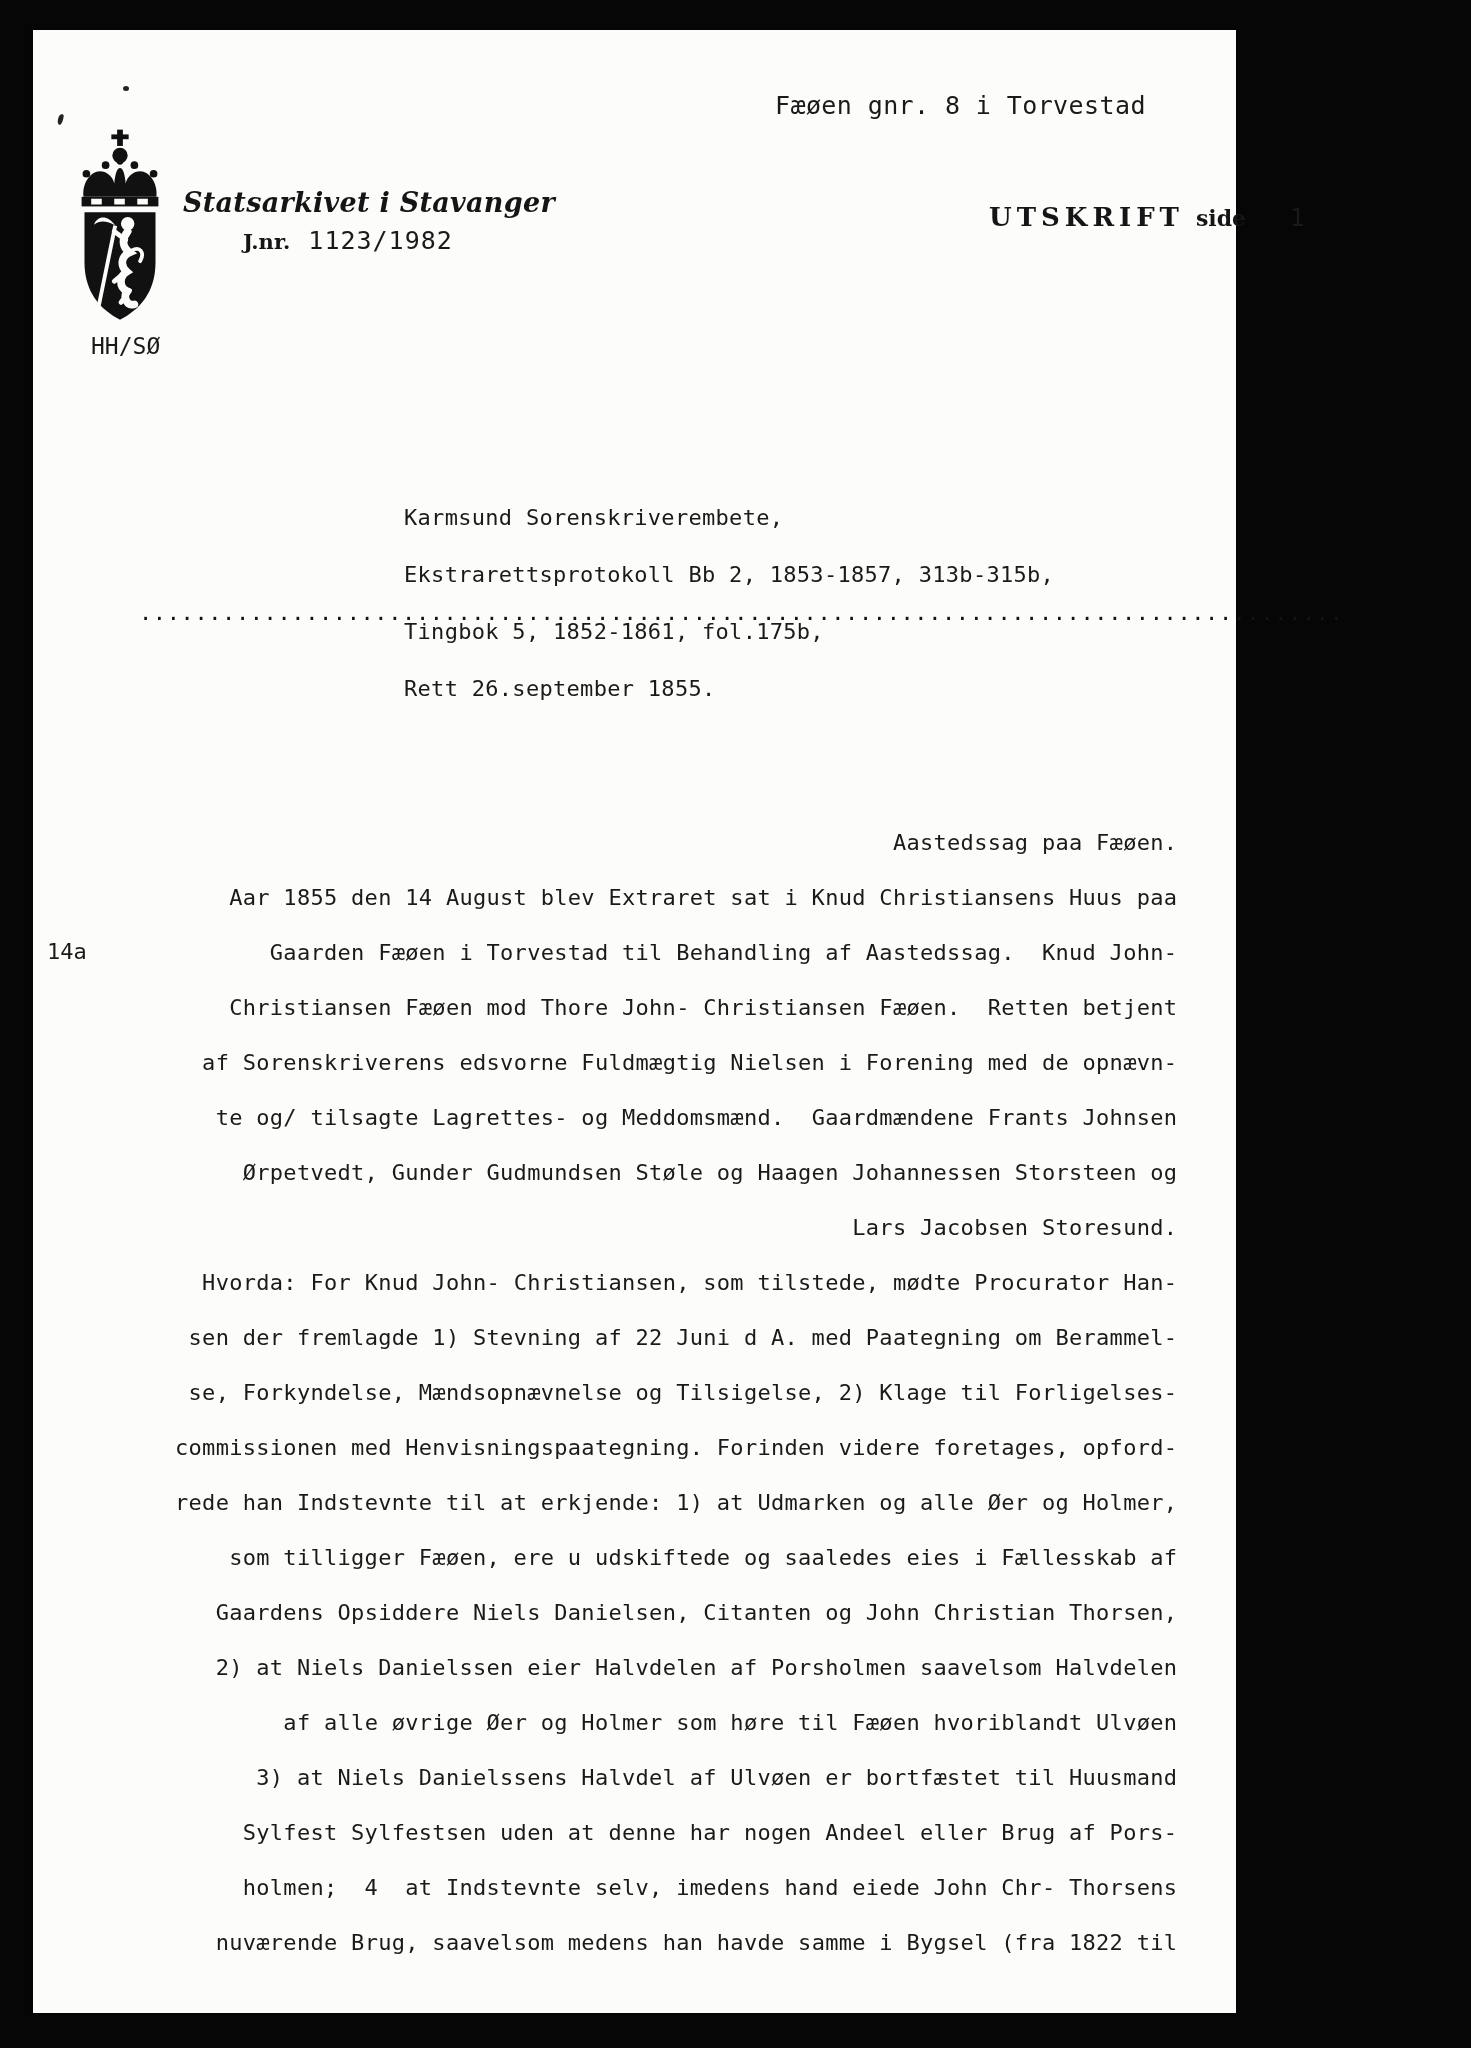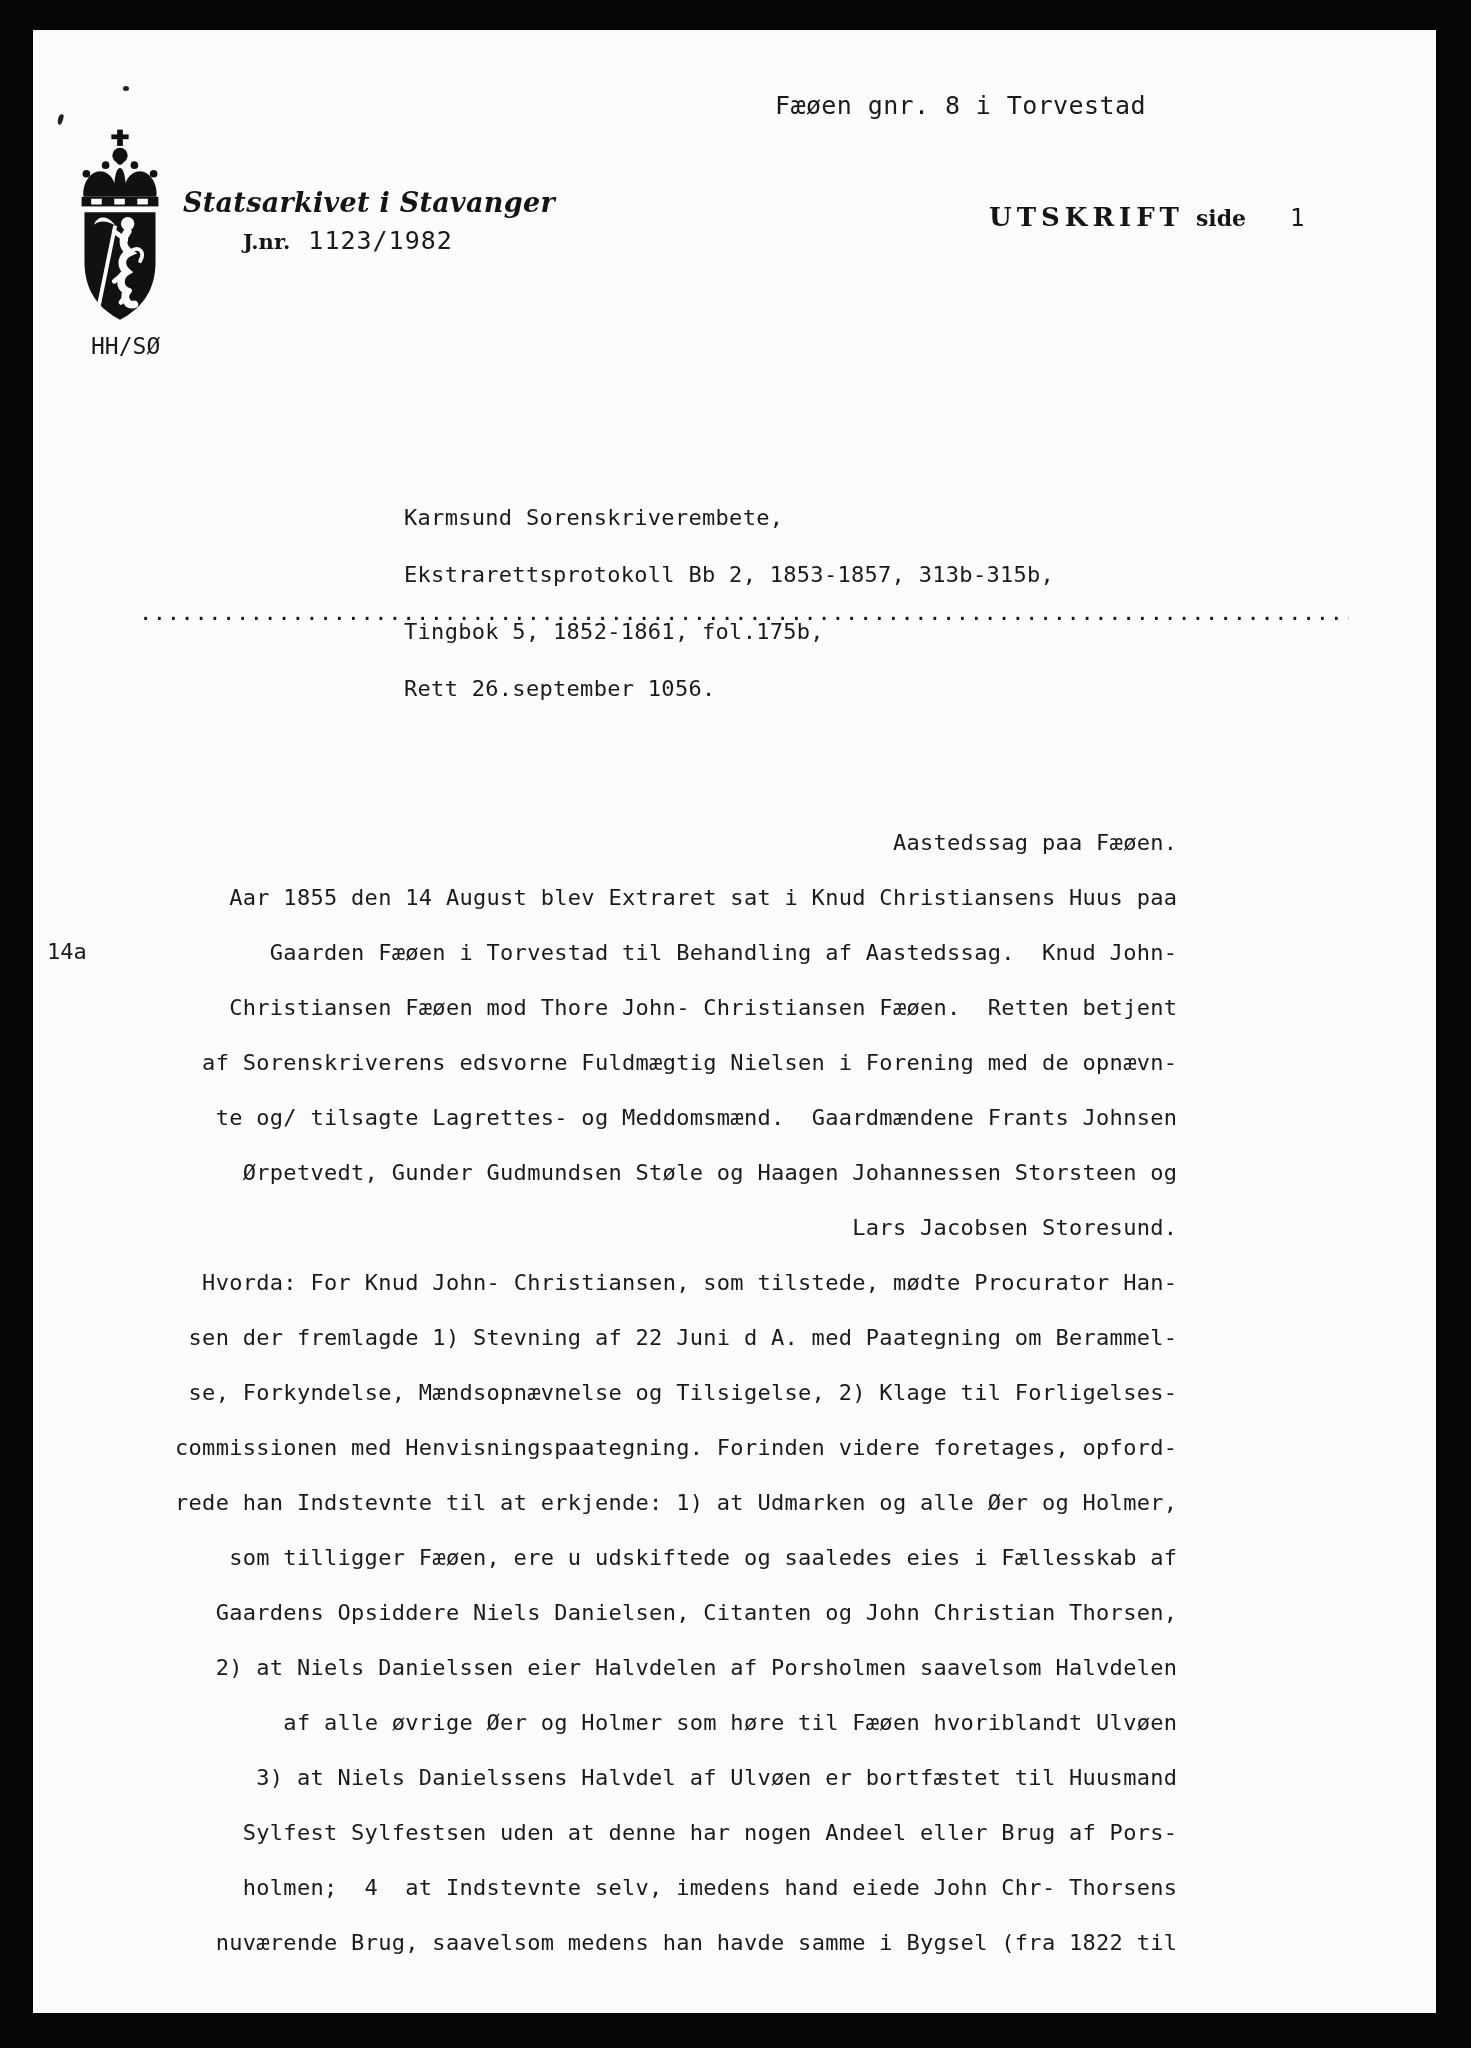--- a/index.html
+++ b/index.html
@@ -6,21 +6,21 @@
   body {
     width: 1471px; height: 2048px;
     background: #060606;
     position: relative;
     overflow: hidden;
     font-family: "DejaVu Sans Mono", "Liberation Mono", monospace;
   }
   .page {
     position: absolute;
     left: 33px; top: 30px;
-    width: 1403px; height: 1983px;
+    width: 1203px; height: 1983px;
     background: #fcfcfa;
     box-shadow: 0 0 2px rgba(0,0,0,0.6);
   }
   .mono { font-family: "DejaVu Sans Mono", "Liberation Mono", monospace; color: #1a1a1a; }
   .serif { font-family: "DejaVu Serif", "Liberation Serif", serif; color: #151515; }
 
   .doc-title {
     position: absolute; left: 742px; top: 62px;
     font-size: 25px; line-height: 28px; white-space: pre; letter-spacing: 0.4px;
   }
@@ -108,21 +108,21 @@
   </div>
 
   <div class="utskrift-row">
     <span class="utskrift-label serif">UTSKRIFT</span><span class="side-label serif">side</span><span class="page-number mono">1</span>
   </div>
 
   <div class="initials mono">HH/SØ</div>
 
   <div class="source-block mono">
     
-  <div class="source-line">Karmsund Sorenskriverembete,</div><div class="source-line">Ekstrarettsprotokoll Bb 2, 1853-1857, 313b-315b,</div><div class="source-line">Tingbok 5, 1852-1861, fol.175b,</div><div class="source-line">Rett 26.september 1056.</div></div>
+  <div class="source-line">Karmsund Sorenskriverembete,</div><div class="source-line">Ekstrarettsprotokoll Bb 2, 1853-1857, 313b-315b,</div><div class="source-line">Tingbok 5, 1852-1861, fol.175b,</div><div class="source-line">Rett 26.september 1855.</div></div>
 
   <div class="dotted-separator mono">..........................................................................................</div>
 
   <div class="margin-note mono">14a</div>
 
   <div class="body-block mono">
     
   <div class="body-line">Aastedssag paa Fæøen.</div><div class="body-line">Aar 1855 den 14 August blev Extraret sat i Knud Christiansens Huus paa</div><div class="body-line">Gaarden Fæøen i Torvestad til Behandling af Aastedssag.  Knud John-</div><div class="body-line">Christiansen Fæøen mod Thore John- Christiansen Fæøen.  Retten betjent</div><div class="body-line">af Sorenskriverens edsvorne Fuldmægtig Nielsen i Forening med de opnævn-</div><div class="body-line">te og/ tilsagte Lagrettes- og Meddomsmænd.  Gaardmændene Frants Johnsen</div><div class="body-line">Ørpetvedt, Gunder Gudmundsen Støle og Haagen Johannessen Storsteen og</div><div class="body-line">Lars Jacobsen Storesund.</div><div class="body-line">Hvorda: For Knud John- Christiansen, som tilstede, mødte Procurator Han-</div><div class="body-line">sen der fremlagde 1) Stevning af 22 Juni d A. med Paategning om Berammel-</div><div class="body-line">se, Forkyndelse, Mændsopnævnelse og Tilsigelse, 2) Klage til Forligelses-</div><div class="body-line">commissionen med Henvisningspaategning. Forinden videre foretages, opford-</div><div class="body-line">rede han Indstevnte til at erkjende: 1) at Udmarken og alle Øer og Holmer,</div><div class="body-line">som tilligger Fæøen, ere u udskiftede og saaledes eies i Fællesskab af</div><div class="body-line">Gaardens Opsiddere Niels Danielsen, Citanten og John Christian Thorsen,</div><div class="body-line">2) at Niels Danielssen eier Halvdelen af Porsholmen saavelsom Halvdelen</div><div class="body-line">af alle øvrige Øer og Holmer som høre til Fæøen hvoriblandt Ulvøen</div><div class="body-line">3) at Niels Danielssens Halvdel af Ulvøen er bortfæstet til Huusmand</div><div class="body-line">Sylfest Sylfestsen uden at denne har nogen Andeel eller Brug af Pors-</div><div class="body-line">holmen;  4  at Indstevnte selv, imedens hand eiede John Chr- Thorsens</div><div class="body-line">nuværende Brug, saavelsom medens han havde samme i Bygsel (fra 1822 til</div></div>
 
   <div class="speck speck-comma"></div>

